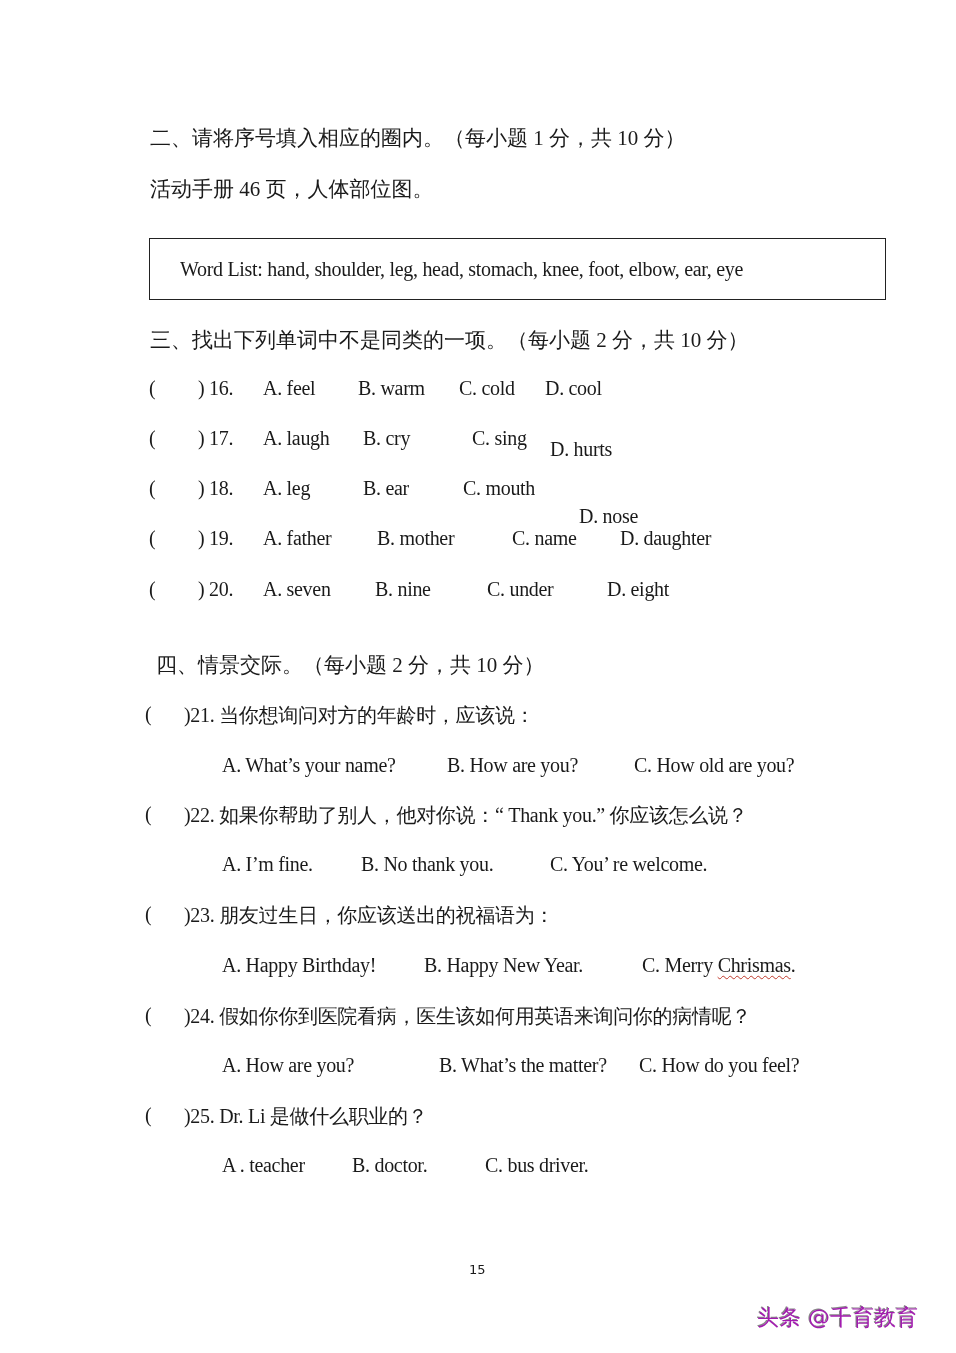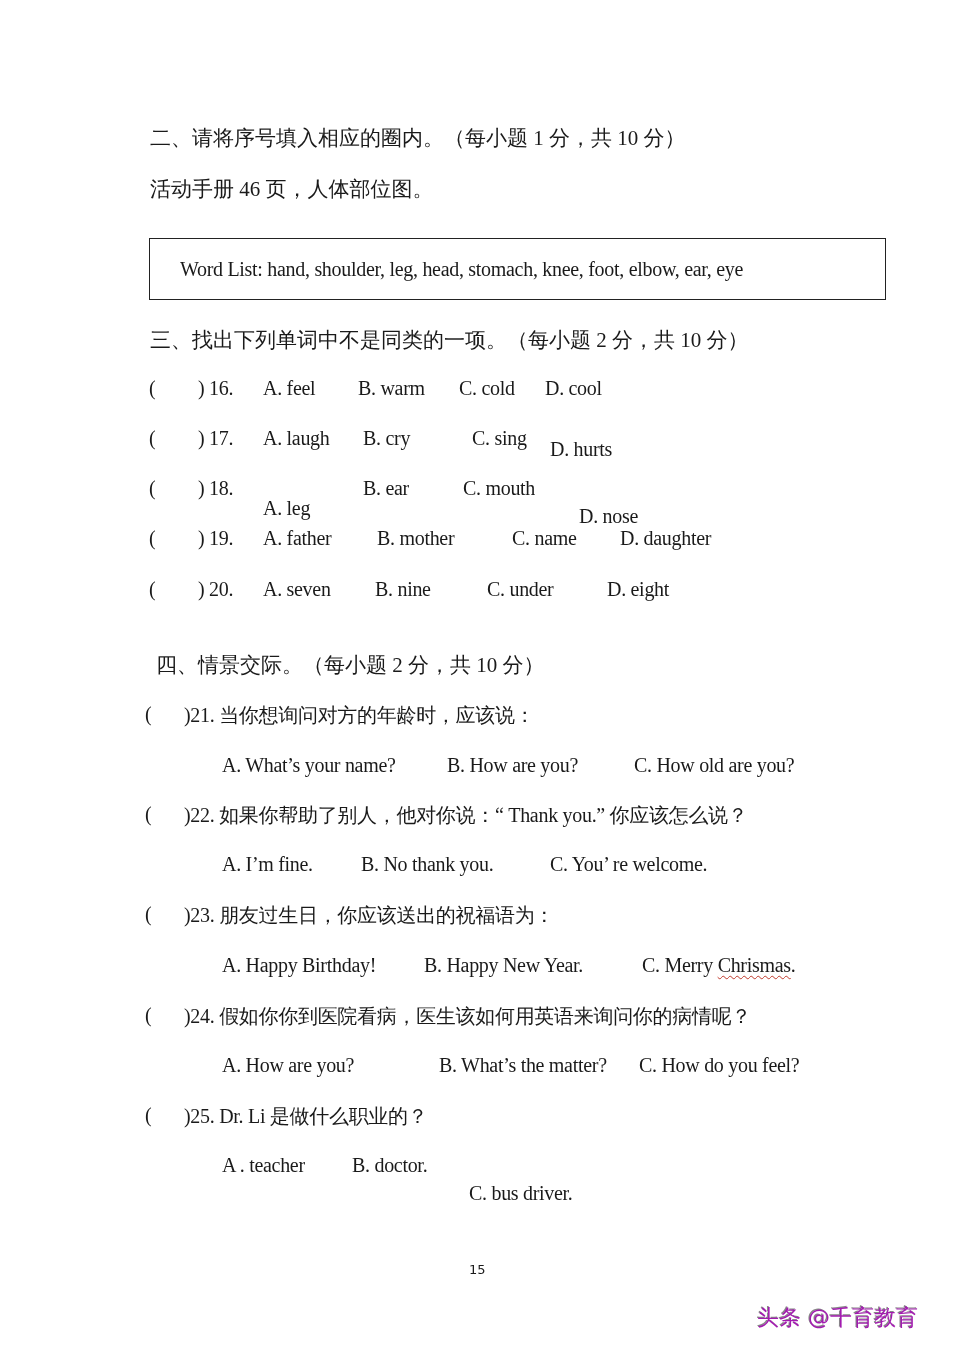--- a/index.html
+++ b/index.html
@@ -50,21 +50,21 @@
   <span class="opt" style="left:198px; top:427px;">) 17.</span>
   <span class="opt" style="left:263px; top:427px;">A. laugh</span>
   <span class="opt" style="left:363px; top:427px;">B. cry</span>
   <span class="opt" style="left:453px; top:427px;margin-left:19px;">C. sing</span>
   <span class="opt" style="left:550px; top:427px;margin-top:11px;">D. hurts</span>
 </div>
 
 <div>
   <span class="paren" style="left:149px; top:477px;">(</span>
   <span class="opt" style="left:198px; top:477px;">) 18.</span>
-  <span class="opt" style="left:263px; top:477px;margin-top:20px;">A. leg</span>
+  <span class="opt" style="left:263px; top:477px;">A. leg</span>
   <span class="opt" style="left:363px; top:477px;">B. ear</span>
   <span class="opt" style="left:463px; top:477px;">C. mouth</span>
   <span class="opt" style="left:579px; top:477px;margin-top:28px;">D. nose</span>
 </div>
 
 <div>
   <span class="paren" style="left:149px; top:527px;">(</span>
   <span class="opt" style="left:198px; top:527px;">) 19.</span>
   <span class="opt" style="left:263px; top:527px;">A. father</span>
   <span class="opt" style="left:377px; top:527px;">B. mother</span>
@@ -113,17 +113,17 @@
   <span class="opt" style="left:222px; top:1054px;">A. How are you?</span>
   <span class="opt" style="left:410px; top:1054px;margin-left:29px;">B. What’s the matter?</span>
   <span class="opt" style="left:639px; top:1054px;">C. How do you feel?</span>
 </div>
 
 <div>
   <span class="paren" style="left:145px; top:1104px;">(</span>
   <span class="opt" style="left:184px; top:1103px;">)25. Dr. Li  是做什么职业的？</span>
   <span class="opt" style="left:222px; top:1154px;">A . teacher</span>
   <span class="opt" style="left:352px; top:1154px;">B. doctor.</span>
-  <span class="opt" style="left:469px; top:1154px;margin-top:28px;">C. bus driver.</span>
+  <span class="opt" style="left:485px; top:1154px;">C. bus driver.</span>
 </div>
 
 <div class="pagenum">15</div>
 <div class="watermark">头条 @千育教育</div>
 
 </body></html>

